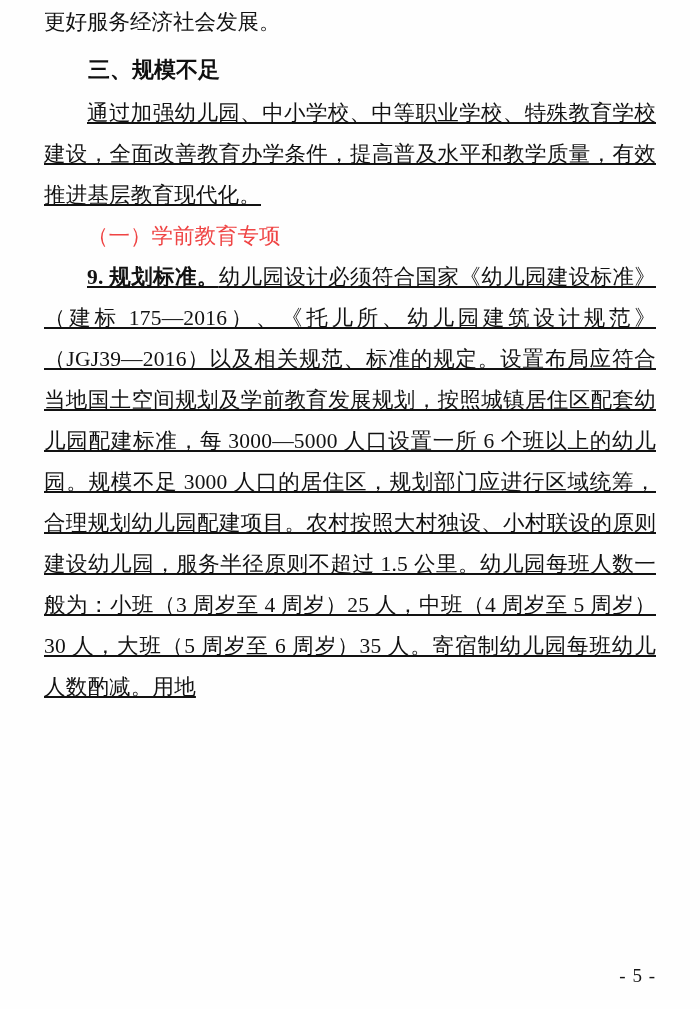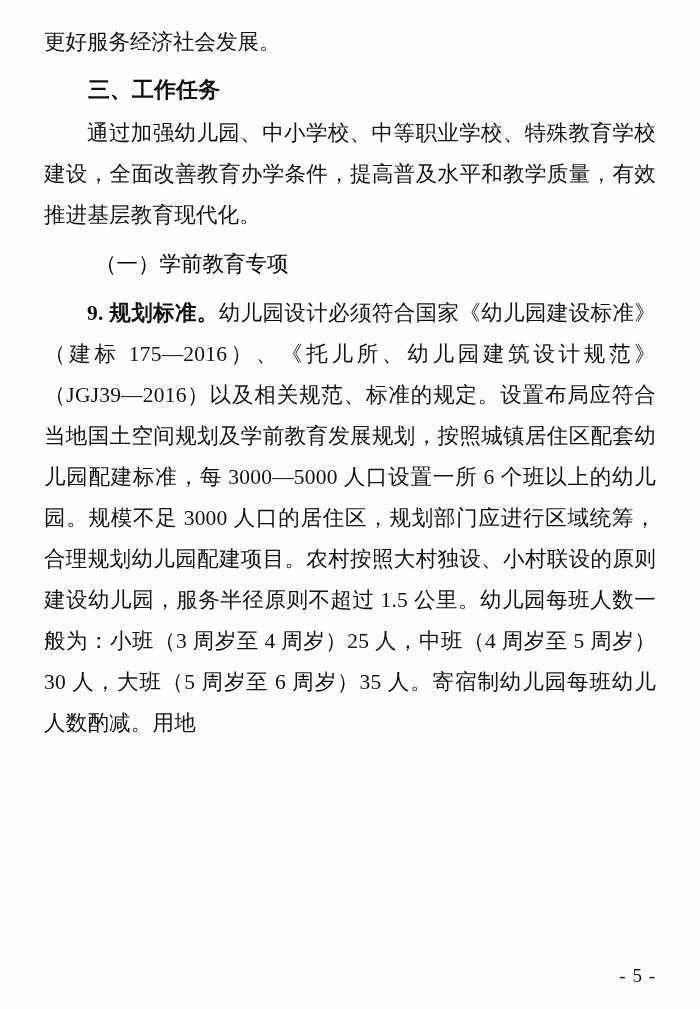--- a/index.html
+++ b/index.html
@@ -12,51 +12,52 @@
     height: 1009px;
     font-family: "Liberation Serif", "DejaVu Serif", serif;
     color: #1a1a1a;
     position: relative;
     overflow: hidden;
   }
   .page {
     width: 700px;
     height: 1009px;
     box-sizing: border-box;
-    padding: 22px 44px 0 44px;
+    padding: 2px 44px 0 44px;
     position: relative;
     background: #fefefe;
   }
   .para {
     font-size: 21.5px;
     line-height: 41px;
     text-align: justify;
     text-justify: inter-ideograph;
     margin: 0 0 0 0;
     letter-spacing: 0.2px;
     color: #121212;
+    text-decoration: underline;
   }
   .indent {
     text-indent: 2em;
   }
   .heading {
     font-size: 22px;
     line-height: 42px;
     font-weight: bold;
     text-indent: 2em;
     margin: 4px 0 2px 0;
     color: #101010;
     font-family: "Liberation Serif", "DejaVu Serif", serif;
   }
   .subheading {
     font-size: 21.5px;
     line-height: 41px;
     text-indent: 2em;
-    margin: 8px;
-    color: #000000;
+    margin: 0;
+    color: #ef4444;
   }
   .bold-run {
     font-weight: bold;
   }
   .first-line {
     font-size: 21.5px;
     line-height: 41px;
     margin: 0;
     color: #121212;
   }
@@ -73,21 +74,21 @@
 </style>
 </head>
 <body>
 
 <div class="page">
 
   <p class="first-line">更好服务经济社会发展。</p>
 
   <div class="spacer-xs"></div>
 
-  <p class="heading">三、工作任务</p>
+  <p class="heading">三、规模不足</p>
 
   <p class="para indent">通过加强幼儿园、中小学校、中等职业学校、特殊教育学校建设，全面改善教育办学条件，提高普及水平和教学质量，有效推进基层教育现代化。</p>
 
   <p class="subheading">（一）学前教育专项</p>
 
 
   <p class="para indent"><span class="bold-run">9. 规划标准。</span><span>幼儿园设计必须符合国家《幼儿园建设标准》（建标 175—2016）、《托儿所、幼儿园建筑设计规范》（JGJ39—2016）以及相关规范、标准的规定。设置布局应符合当地国土空间规划及学前教育发展规划，按照城镇居住区配套幼儿园配建标准，每 3000—5000 人口设置一所 6 个班以上的幼儿园。规模不足 3000 人口的居住区，规划部门应进行区域统筹，合理规划幼儿园配建项目。农村按照大村独设、小村联设的原则建设幼儿园，服务半径原则不超过 1.5 公里。幼儿园每班人数一般为：小班（3 周岁至 4 周岁）25 人，中班（4 周岁至 5 周岁）30 人，大班（5 周岁至 6 周岁）35 人。寄宿制幼儿园每班幼儿人数酌减。用地</span></p>
 
   <div class="footer">- 5 -</div>
 </div>

